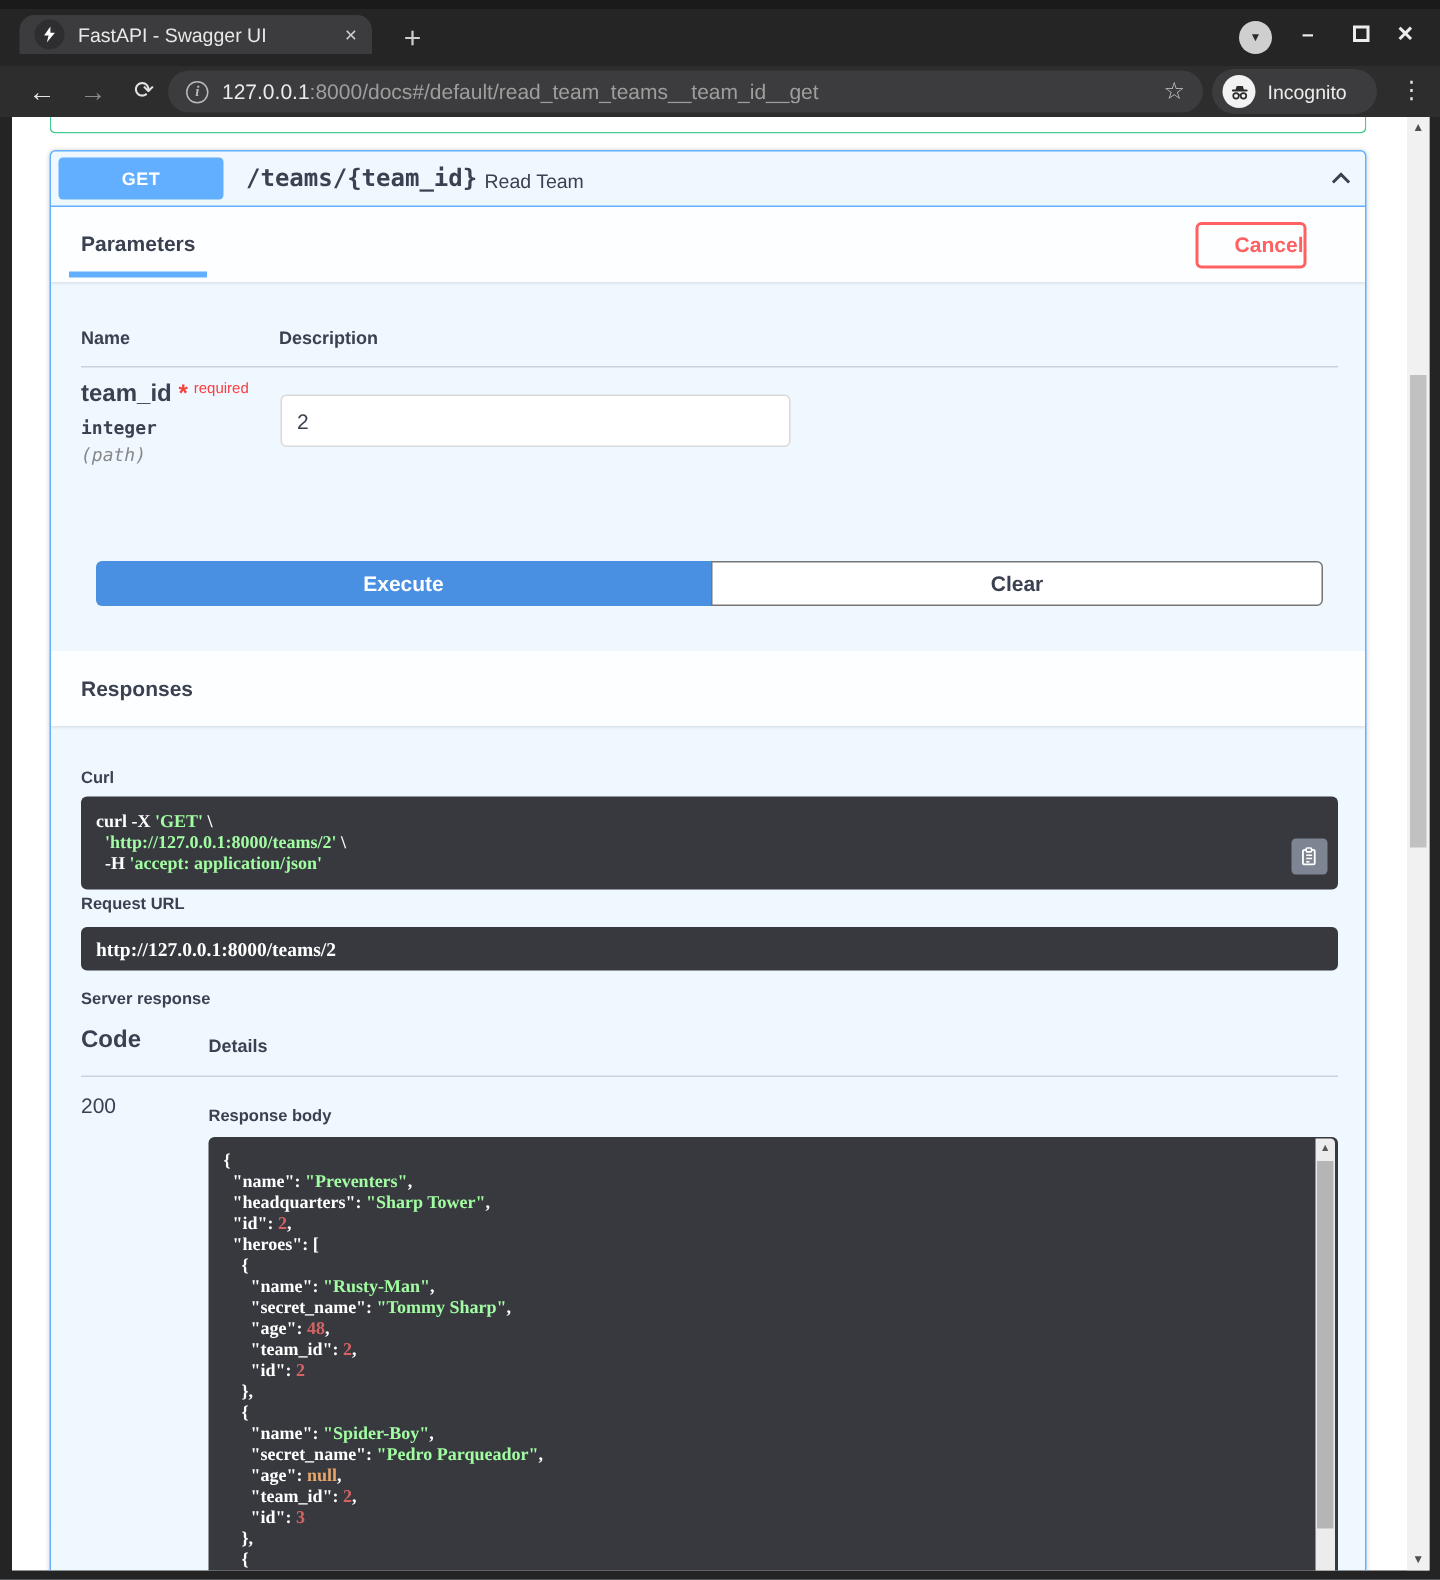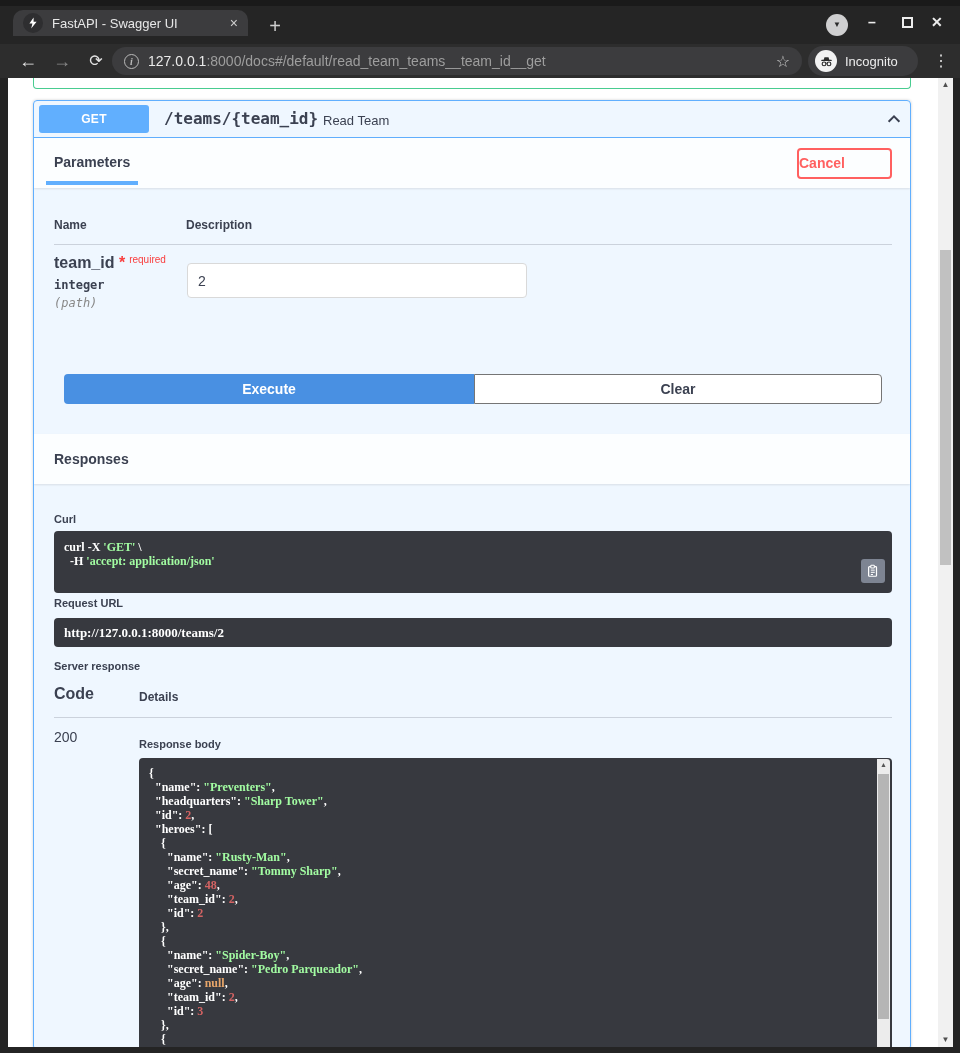--- a/index.html
+++ b/index.html
@@ -67,23 +67,23 @@
                   line-height:28px; letter-spacing:.3px; }
   .path { position:absolute; left:130px; top:8px; font-family:"DejaVu Sans Mono", monospace;
           font-weight:bold; font-size:16px; color:#3b4151; }
   .summ-desc { position:absolute; left:289px; top:12px; font-size:13px; color:#3b4151; }
   .chev { position:absolute; left:851px; top:9px; }
 
   .sec-header { left:0; width:876px; height:50px; background:rgba(255,255,255,.8);
                 box-shadow:0 1px 2px rgba(0,0,0,.1); }
   .tab-param { position:absolute; left:20px; top:16px; font-size:14px; font-weight:bold; color:#3b4151; }
   .tab-underline { position:absolute; left:12px; top:43px; width:92px; height:4px; background:#61affe; }
-  .btn-cancel { position:absolute; left:763px; top:10px; width:95px; height:31px; background:transparent;
+  .btn-cancel { position:absolute; left:763px; top:10px; width:74px; height:31px; background:transparent;
                 border:2px solid #ff6060; border-radius:4px; color:#ff6060; font-weight:bold; font-size:14px;
-                text-align:left; line-height:27px; }
+                text-align:right; line-height:27px; }
 
   .col-head { font-size:12px; font-weight:bold; color:#3b4151; }
   .hr { height:1px; background:rgba(59,65,81,.2); }
   .param-name { font-size:16px; font-weight:bold; color:#3b4151; }
   .param-name .req-star { color:#f93e3e; }
   .req-label { color:#f93e3e; font-size:10px; vertical-align:top; margin-left:4px; font-weight:normal; }
   .param-type { font-family:"DejaVu Sans Mono", monospace; font-size:12px; font-weight:bold; color:#3b4151; }
   .param-in { font-family:"DejaVu Sans Mono", monospace; font-size:12px; font-style:italic; color:#888; }
   .param-input { position:absolute; left:153px; top:162px; width:340px; height:35px; border:1px solid #d9d9d9;
                  border-radius:4px; background:#fff; font-size:14px; color:#3b4151; padding:0 10px;
@@ -201,20 +201,21 @@
       <button class="ob-abs btn-execute">Execute</button>
       <button class="ob-abs btn-clear">Clear</button>
 
       <div class="ob-abs sec-header" style="top:333px">
         <span class="tab-param" style="top:17px">Responses</span>
       </div>
 
       <span class="ob-abs small-label" style="left:20px;top:412px">Curl</span>
       <div class="ob-abs codeblock curl-block">
           <div class="cl"><span class="tk-w">curl -X </span><span class="tk-s">'GET'</span><span class="tk-w"> \</span></div>
+          <div class="cl"><span class="tk-w">  </span><span class="tk-s">'http://127.0.0.1:8000/teams/2'</span><span class="tk-w"> \</span></div>
           <div class="cl"><span class="tk-w">  -H </span><span class="tk-s">'accept: application/json'</span></div>
         </div>
       <div class="copy-btn">
         <svg width="14" height="14" viewBox="0 0 16 16">
           <rect x="3" y="3" width="9" height="11" rx="1" fill="none" stroke="#ffffff" stroke-width="1.4"></rect>
           <rect x="5.5" y="1.5" width="4" height="3" rx=".6" fill="#7d8492" stroke="#ffffff" stroke-width="1.2"></rect>
           <line x1="5.5" y1="7" x2="10" y2="7" stroke="#ffffff" stroke-width="1.2"></line>
           <line x1="5.5" y1="9.5" x2="10" y2="9.5" stroke="#ffffff" stroke-width="1.2"></line>
           <line x1="5.5" y1="12" x2="8" y2="12" stroke="#ffffff" stroke-width="1.2"></line>
         </svg>

